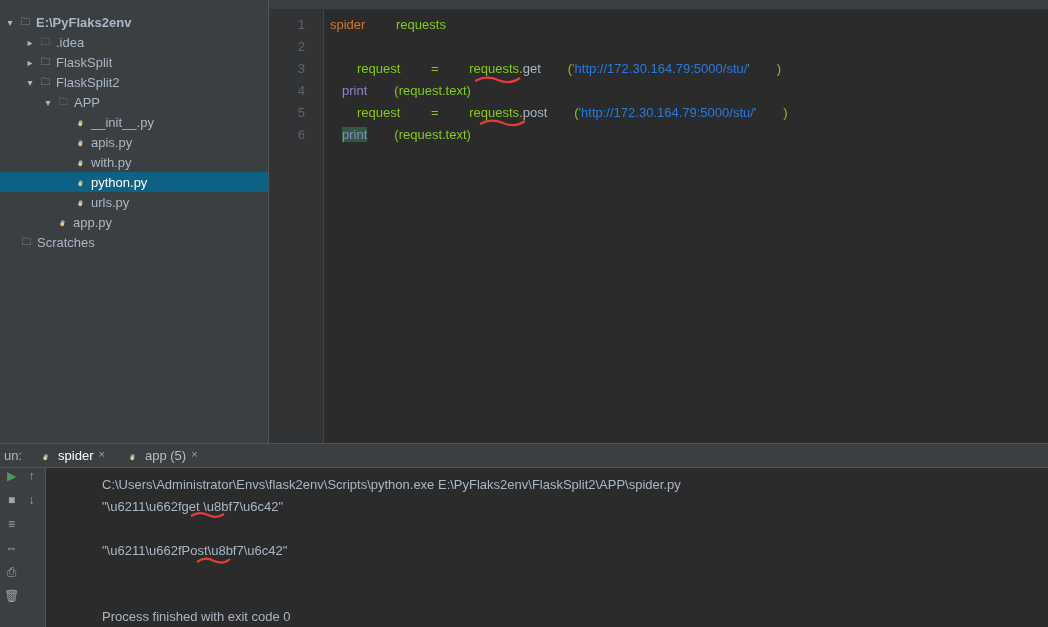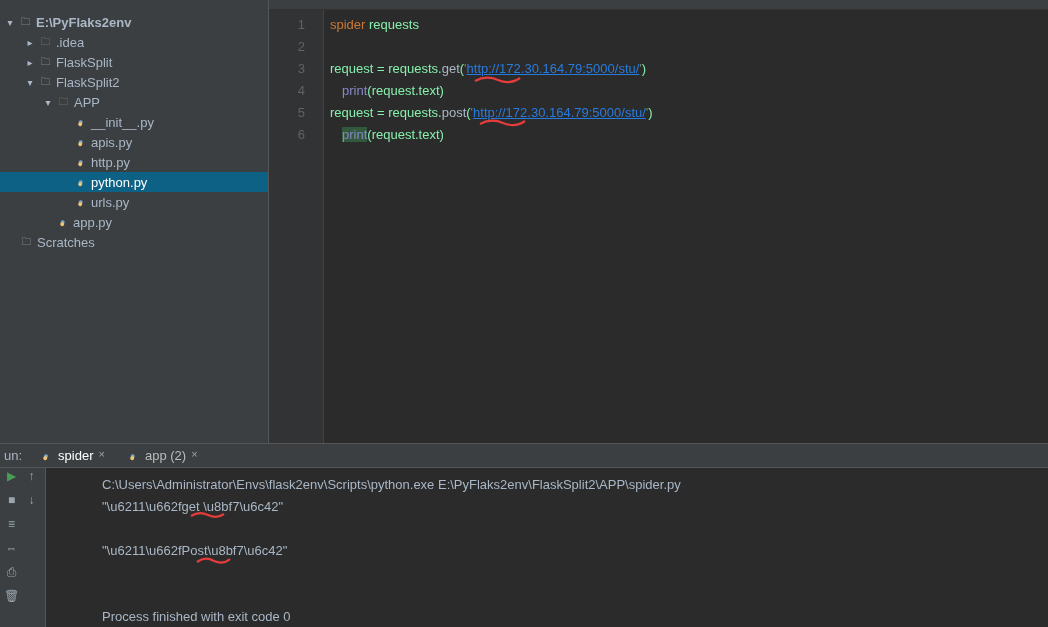--- a/index.html
+++ b/index.html
@@ -21,23 +21,23 @@
   .icon-py { color:#3573a6; position:relative; }
   .icon-py::before { content:"●"; font-size:9px; color:#7aa3c4; }
   .icon-py::after { content:"●"; font-size:9px; color:#f0c674; margin-left:-6px; margin-top:4px; }
 
   .editor-area { flex:1; display:flex; flex-direction:column; background:#2b2b2b; }
   .tabs { height:10px; background:#3c3f41; border-bottom:1px solid #323232; }
   .code-area { flex:1; display:flex; font-family:Consolas,monospace; font-size:13px; line-height:22px; }
   .gutter { width:55px; text-align:right; color:#606366; padding:4px 18px 0 0; background:#313335; border-right:1px solid #444; }
   .code { padding:4px 0 0 6px; position:relative; }
   .kw { color:#cc7832; }
-  .ident { color:#86efac; }
+  .ident { color:#84cc16;margin-left:27px; }
   .str { color:#6a8759; }
-  .url { color:#287bde; text-decoration:underline; }
+  .url { color:#287bde; }
   .call { color:#a9b7c6; }
   .bi { color:#8888c6;margin-left:12px; }
   .hl { background:#32593d; }
 
   .run-panel { height:219px; display:flex; flex-direction:column; background:#2b2b2b; }
   .run-tabs { height:24px; background:#3c3f41; display:flex; align-items:center; gap:14px; padding-left:4px; border-bottom:1px solid #555; }
   .run-tab { display:flex; align-items:flex-start; gap:5px; color:#bbbbbb; position:relative; padding:0 2px; }
   .run-tab.active { color:#ffffff; }
   .run-label { color:#a9b7c6; }
   .run-x { color:#a0a0a0; font-size:11px; }
@@ -98,21 +98,21 @@
             <span class="tree-label">__init__.py</span>
           </div>
           <div class="tree-row">
             <span class="spacer" style="width: 72px;"></span>
             <span class="icon icon-py"></span>
             <span class="tree-label">apis.py</span>
           </div>
           <div class="tree-row">
             <span class="spacer" style="width: 72px;"></span>
             <span class="icon icon-py"></span>
-            <span class="tree-label">http.py</span>
+            <span class="tree-label">with.py</span>
           </div>
           <div class="tree-row selected">
             <span class="spacer" style="width: 72px;"></span>
             <span class="icon icon-py"></span>
             <span class="tree-label">python.py</span>
           </div>
           <div class="tree-row">
             <span class="spacer" style="width: 72px;"></span>
             <span class="icon icon-py"></span>
             <span class="tree-label">urls.py</span>
@@ -171,21 +171,21 @@
   <div class="run-tabs">
     <span class="run-label">un:</span>
     <div id="run-tab-list" style="display:flex; gap:16px;">
         <div class="run-tab active">
           <span class="icon icon-py"></span>
           <span>spider</span>
           <span class="run-x">×</span>
         </div>
         <div class="run-tab">
           <span class="icon icon-py"></span>
-          <span>app (2)</span>
+          <span>app (5)</span>
           <span class="run-x">×</span>
         </div>
       </div>
   </div>
   <div class="run-body">
     <div class="run-gutter-wrap">
       <div class="run-gutter-col1">
         <span class="g-icon green">▶</span>
         <span class="g-icon">■</span>
         <span class="g-icon">≡</span>

